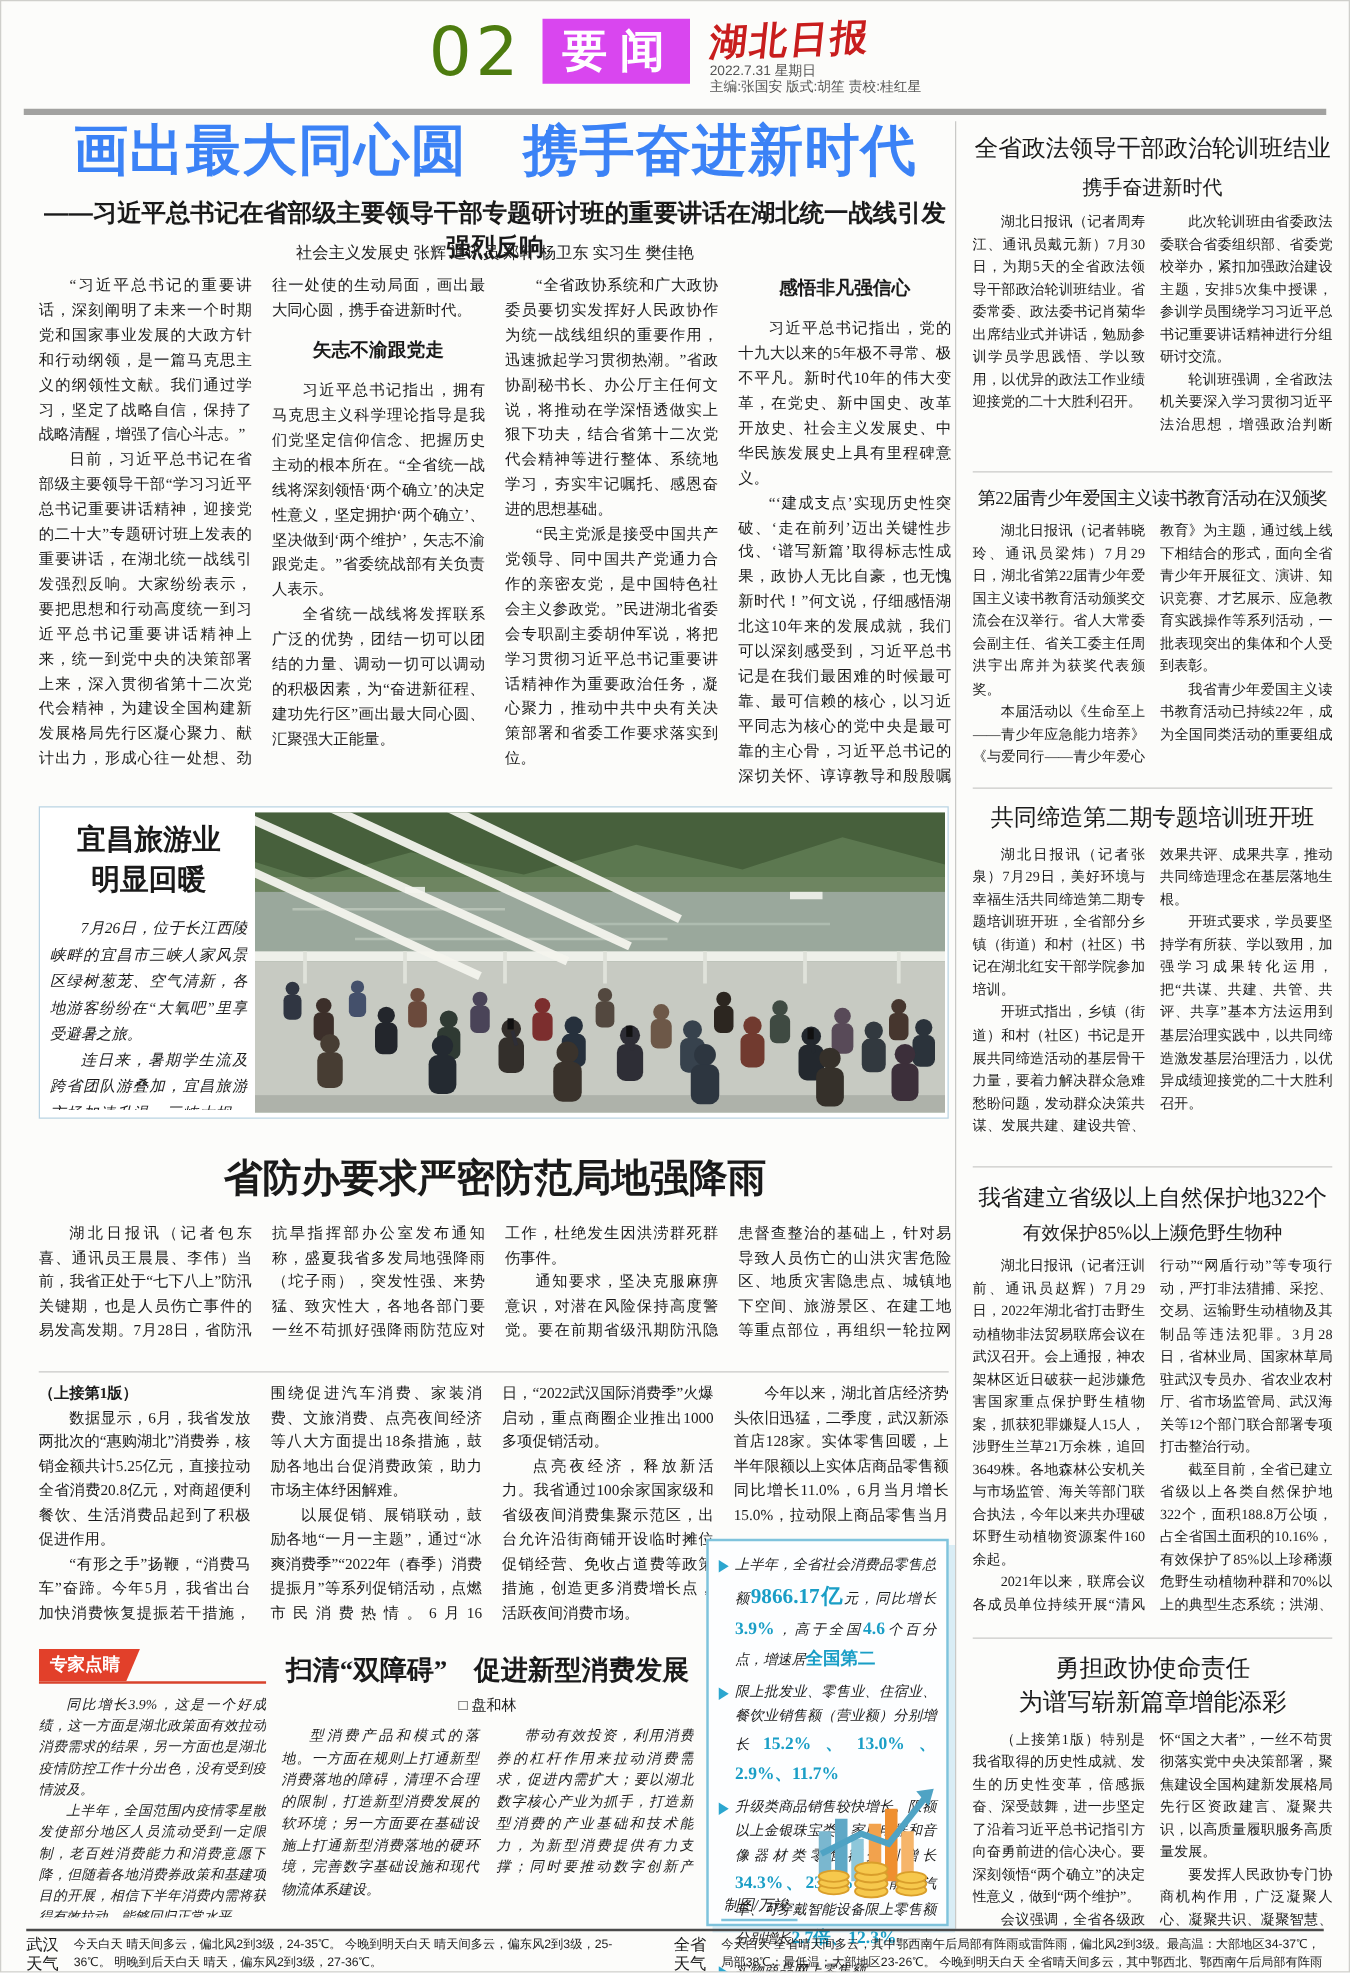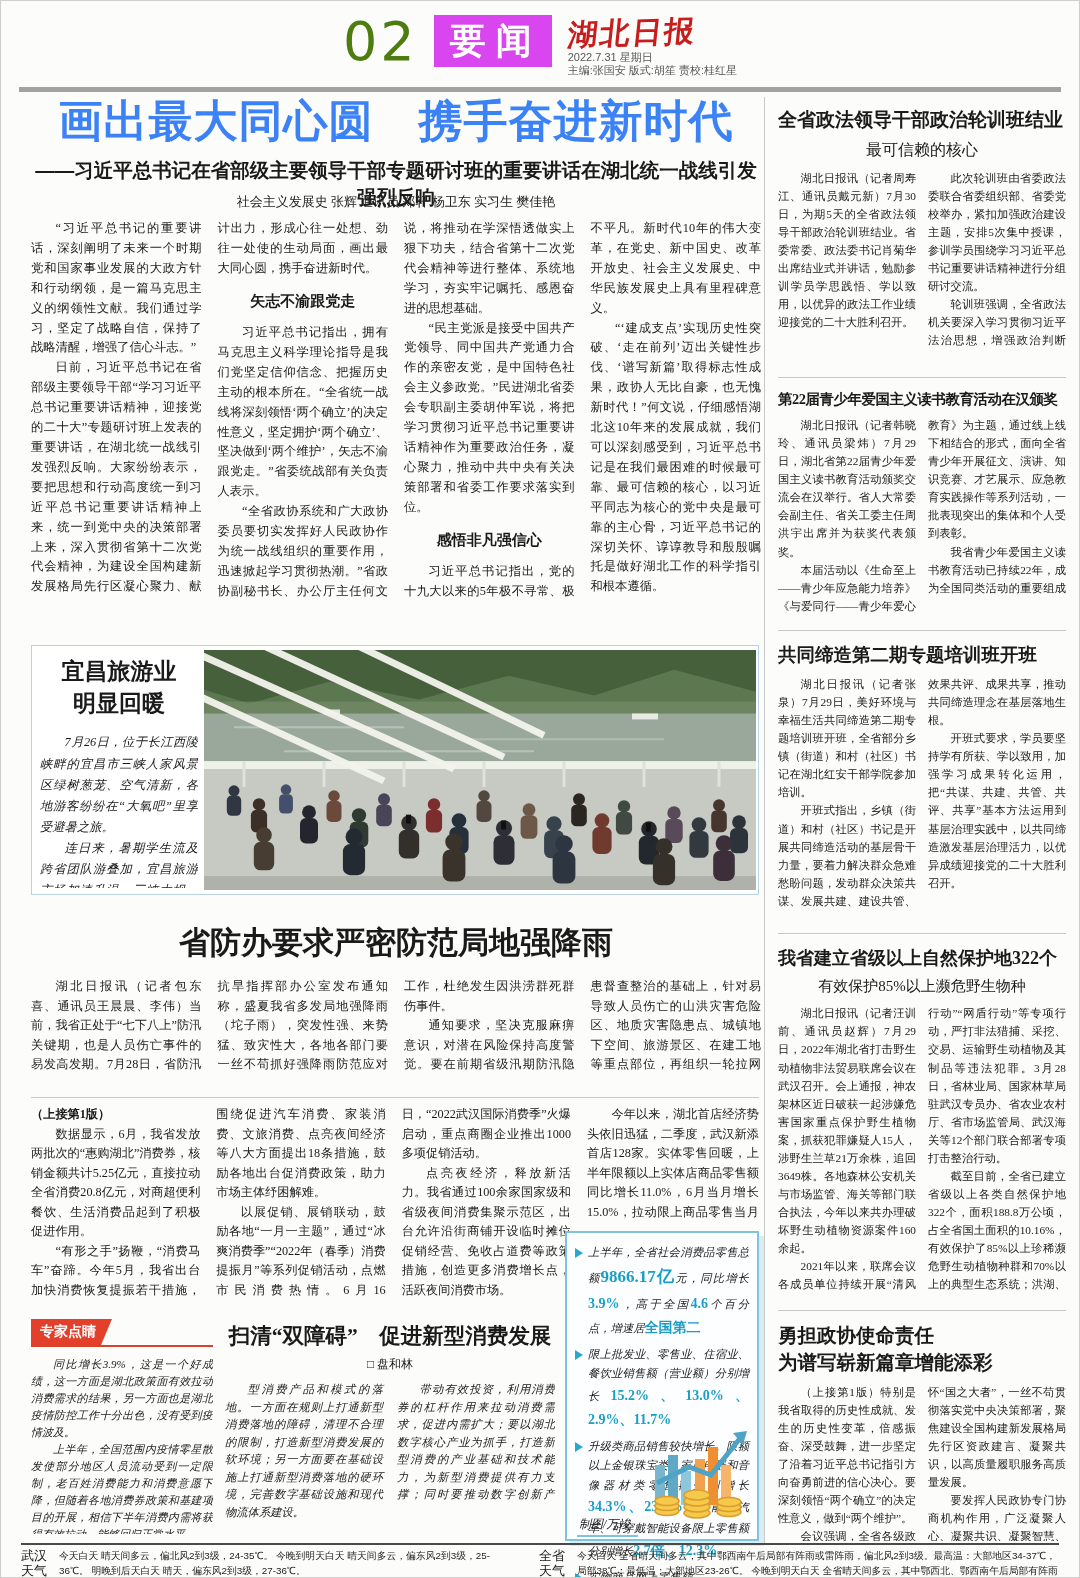--- a/index.html
+++ b/index.html
@@ -70,21 +70,21 @@
   .hl{color:#1a9ec6;font-weight:700;font-style:normal;font-size:14px;}
   .hl-xl{font-size:17px;}
   .stats-chart{position:absolute;right:4px;bottom:20px;width:104px;height:96px;}
   .stats-credit{position:absolute;left:10px;bottom:2px;font-style:italic;font-size:12px;
                 border-bottom:2px solid #7fc3dc;padding:0 8px 2px 2px;}
   
   .railrule{position:absolute;left:763px;top:96px;width:1px;height:1446px;background:#c9c9c7;}
   .rail{position:absolute;left:777px;top:96px;width:288px;height:1444px;overflow:hidden;}
   .story{padding:6px 0 8px;}
   .rail hr{border:0;border-top:1px solid #c9c9c7;margin:2px 0;}
-  .r-head{text-align:left;font-weight:700;line-height:1.35;margin:4px 0 7px;white-space:pre-line;}
+  .r-head{text-align:center;font-weight:400;line-height:1.35;margin:4px 0 7px;white-space:pre-line;}
   .r-sub{text-align:center;font-weight:400;margin:0 0 8px;}
   .s1 .r-head{font-size:19px;} .s1 .r-sub{font-size:16px;}
   .s2 .r-head{font-size:14.4px;letter-spacing:-.4px;}
   .s3 .r-head{font-size:18.5px;}
   .s4 .r-head{font-size:18px;} .s4 .r-sub{font-size:15px;}
   .s5 .r-head{font-size:19.5px;}
   .r-body{column-count:2;column-gap:12px;font-size:11.3px;line-height:1.6;text-align:justify;overflow:hidden;}
   .s1 .r-body{height:198px;} .s2 .r-body{height:204px;} .s3 .r-body{height:248px;}
   .s4 .r-body{height:296px;} .s5 .r-body{height:190px;}
   
@@ -116,20 +116,21 @@
 
     <div class="lead-head">画出最大同心圆　携手奋进新时代</div>
     <div class="lead-dek">——习近平总书记在省部级主要领导干部专题研讨班的重要讲话在湖北统一战线引发强烈反响</div>
     <div class="lead-byline">社会主义发展史 张辉 通讯员 郑轩 杨卫东 实习生 樊佳艳</div>
 
     <div class="lead-body">
       <p>“习近平总书记的重要讲话，深刻阐明了未来一个时期党和国家事业发展的大政方针和行动纲领，是一篇马克思主义的纲领性文献。我们通过学习，坚定了战略自信，保持了战略清醒，增强了信心斗志。”</p>
       <p>日前，习近平总书记在省部级主要领导干部“学习习近平总书记重要讲话精神，迎接党的二十大”专题研讨班上发表的重要讲话，在湖北统一战线引发强烈反响。大家纷纷表示，要把思想和行动高度统一到习近平总书记重要讲话精神上来，统一到党中央的决策部署上来，深入贯彻省第十二次党代会精神，为建设全国构建新发展格局先行区凝心聚力、献计出力，形成心往一处想、劲往一处使的生动局面，画出最大同心圆，携手奋进新时代。</p>
       <h3 class="crosshead">矢志不渝跟党走</h3>
       <p>习近平总书记指出，拥有马克思主义科学理论指导是我们党坚定信仰信念、把握历史主动的根本所在。“全省统一战线将深刻领悟‘两个确立’的决定性意义，坚定拥护‘两个确立’、坚决做到‘两个维护’，矢志不渝跟党走。”省委统战部有关负责人表示。</p>
+      <p>全省统一战线将发挥联系广泛的优势，团结一切可以团结的力量、调动一切可以调动的积极因素，为“奋进新征程、建功先行区”画出最大同心圆、汇聚强大正能量。</p>
       <p>“全省政协系统和广大政协委员要切实发挥好人民政协作为统一战线组织的重要作用，迅速掀起学习贯彻热潮。”省政协副秘书长、办公厅主任何文说，将推动在学深悟透做实上狠下功夫，结合省第十二次党代会精神等进行整体、系统地学习，夯实牢记嘱托、感恩奋进的思想基础。</p>
       <p>“民主党派是接受中国共产党领导、同中国共产党通力合作的亲密友党，是中国特色社会主义参政党。”民进湖北省委会专职副主委胡仲军说，将把学习贯彻习近平总书记重要讲话精神作为重要政治任务，凝心聚力，推动中共中央有关决策部署和省委工作要求落实到位。</p>
       <h3 class="crosshead">感悟非凡强信心</h3>
       <p>习近平总书记指出，党的十九大以来的5年极不寻常、极不平凡。新时代10年的伟大变革，在党史、新中国史、改革开放史、社会主义发展史、中华民族发展史上具有里程碑意义。</p>
       <p>“‘建成支点’实现历史性突破、‘走在前列’迈出关键性步伐、‘谱写新篇’取得标志性成果，政协人无比自豪，也无愧新时代！”何文说，仔细感悟湖北这10年来的发展成就，我们可以深刻感受到，习近平总书记是在我们最困难的时候最可靠、最可信赖的核心，以习近平同志为核心的党中央是最可靠的主心骨，习近平总书记的深切关怀、谆谆教导和殷殷嘱托是做好湖北工作的科学指引和根本遵循。</p>
 
     </div>
 
     <div class="photo-band">
       <div class="yichang">
@@ -298,21 +299,21 @@
       <div class="stats-credit">制图/万竣</div>
     </div>
   </div>
 
   <div class="railrule"></div>
 
   <div class="rail">
 
     <div class="story s1">
       <div class="r-head">全省政法领导干部政治轮训班结业</div>
-      <div class="r-sub">最可信赖的核心</div>
+      <div class="r-sub">携手奋进新时代</div>
       <div class="r-body">
         <p>湖北日报讯（记者周寿江、通讯员戴元新）7月30日，为期5天的全省政法领导干部政治轮训班结业。省委常委、政法委书记肖菊华出席结业式并讲话，勉励参训学员学思践悟、学以致用，以优异的政法工作业绩迎接党的二十大胜利召开。</p>
         <p>此次轮训班由省委政法委联合省委组织部、省委党校举办，紧扣加强政治建设主题，安排5次集中授课，参训学员围绕学习习近平总书记重要讲话精神进行分组研讨交流。</p>
         <p>轮训班强调，全省政法机关要深入学习贯彻习近平法治思想，增强政治判断力、政治领悟力、政治执行力，从严从实抓好维护安全稳定各项措施落实，以实际行动捍卫“两个确立”、做到“两个维护”。</p>
 
       </div>
     </div>
     <hr>
 
     <div class="story s2">

